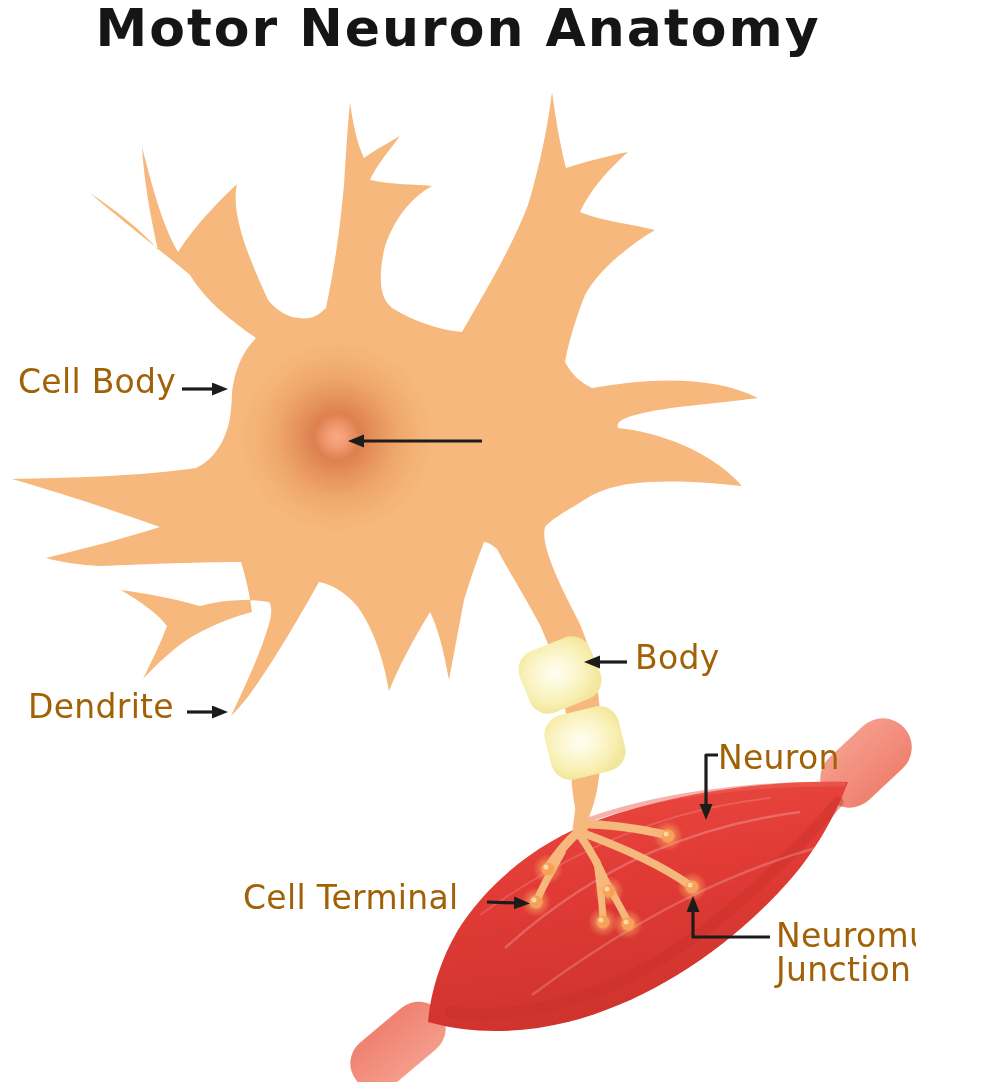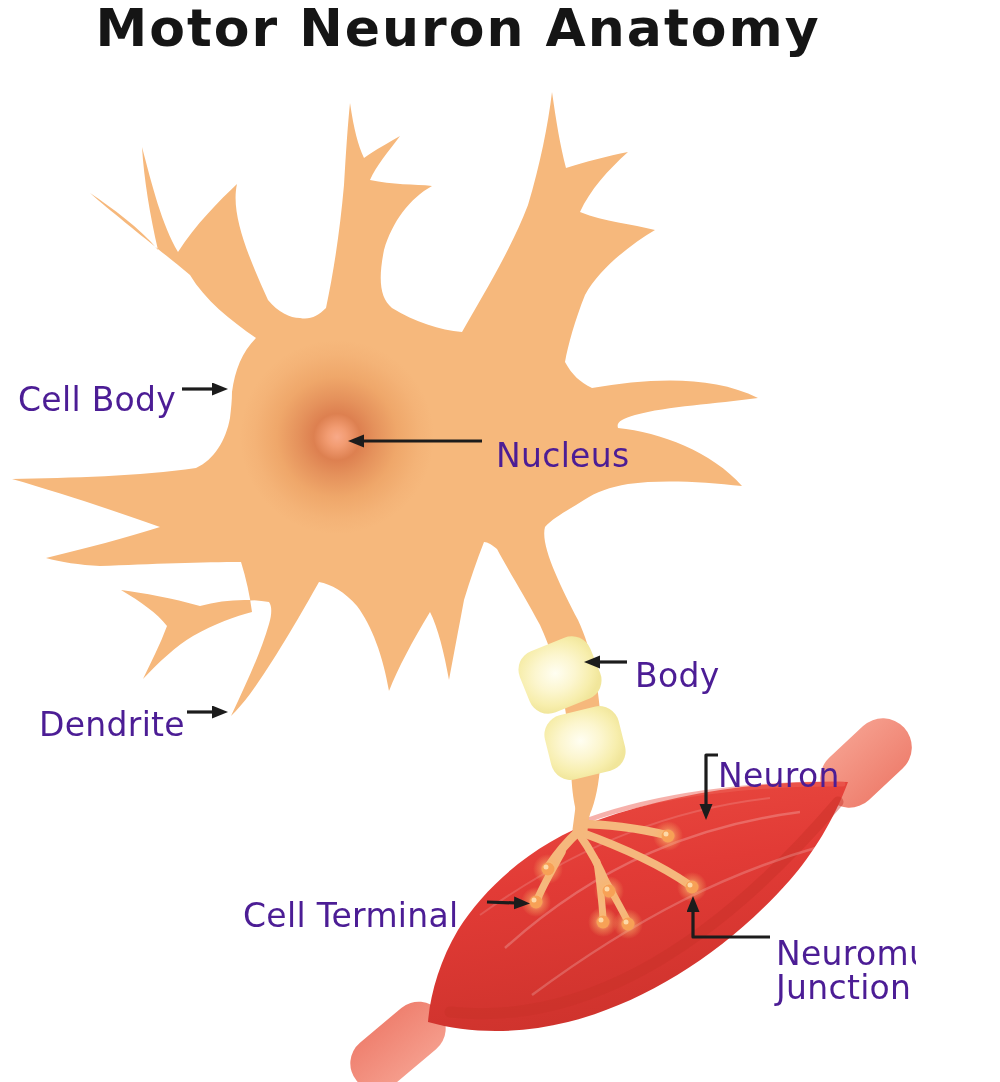--- a/index.html
+++ b/index.html
@@ -7,28 +7,27 @@
     position:relative;width:916px;height:1082px;background:#ffffff;
     overflow:hidden;font-family:"DejaVu Sans","Liberation Sans",sans-serif;
   }
   .stage svg{position:absolute;left:0;top:0;}
   .title{
     position:absolute;left:0;top:2px;width:100%;text-align:center;
     font-size:52px;font-weight:bold;letter-spacing:2px;color:#151515;line-height:1.0;
     font-family:"DejaVu Sans","Liberation Sans",sans-serif;
   }
   .lbl{
-    position:absolute;font-size:33px;color:#4c1d95;letter-spacing:.3px;
+    position:absolute;font-size:33px;color:#a16207;letter-spacing:.3px;
     white-space:nowrap;line-height:1.05;
     font-family:"DejaVu Sans","Liberation Sans",sans-serif;
-    margin-top:18px;
   }
   .lbl-cell-body{left:18px;top:365px;}
   .lbl-nucleus{left:496px;top:421px;}
-  .lbl-dendrite{left:39px;top:690px;}
+  .lbl-dendrite{left:28px;top:690px;}
   .lbl-axon{left:635px;top:641px;}
   .lbl-muscle{left:718px;top:741px;}
   .lbl-axon-terminal{left:243px;top:881px;}
   .lbl-nmj{left:776px;top:919px;line-height:34px;}
   .lbl-nmj span{display:block;}
 </style>
 </head>
 <body>
 
 <div class="stage">
@@ -222,21 +221,20 @@
       <path marker-end="url(#ah)" d="M 627,662 L 598,662"></path>
       <path marker-end="url(#ah)" d="M 718,755 L 706,755 L 706,806"></path>
       <path marker-end="url(#ah)" d="M 487,902 L 516,903"></path>
       <path marker-end="url(#ah)" d="M 770,937 L 693,937 L 693,910"></path>
     </g>
   </svg>
 
   <div class="title">Motor Neuron Anatomy</div>
 
   <div class="lbl lbl-cell-body">Cell Body</div>
-  <div class="lbl lbl-nucleus">Nucleus</div>
   <div class="lbl lbl-dendrite">Dendrite</div>
   <div class="lbl lbl-axon">Body</div>
   <div class="lbl lbl-muscle">Neuron</div>
   <div class="lbl lbl-axon-terminal">Cell Terminal</div>
   <div class="lbl lbl-nmj">
     <span>Neuromuscullar</span>
     <span>Junction</span>
   </div>
 </div>
 

